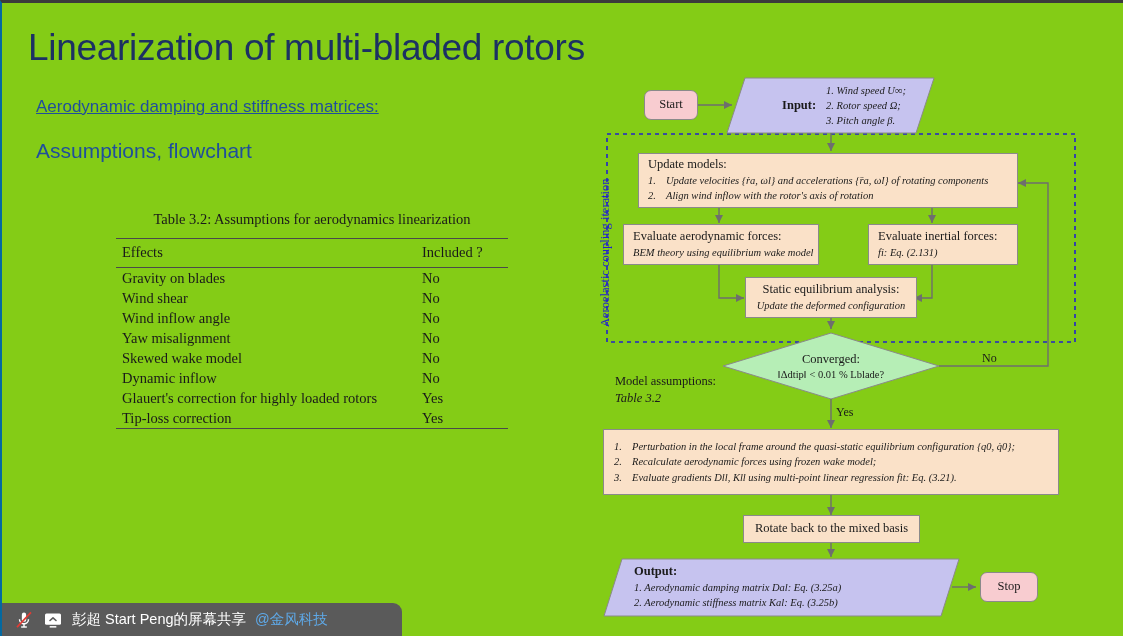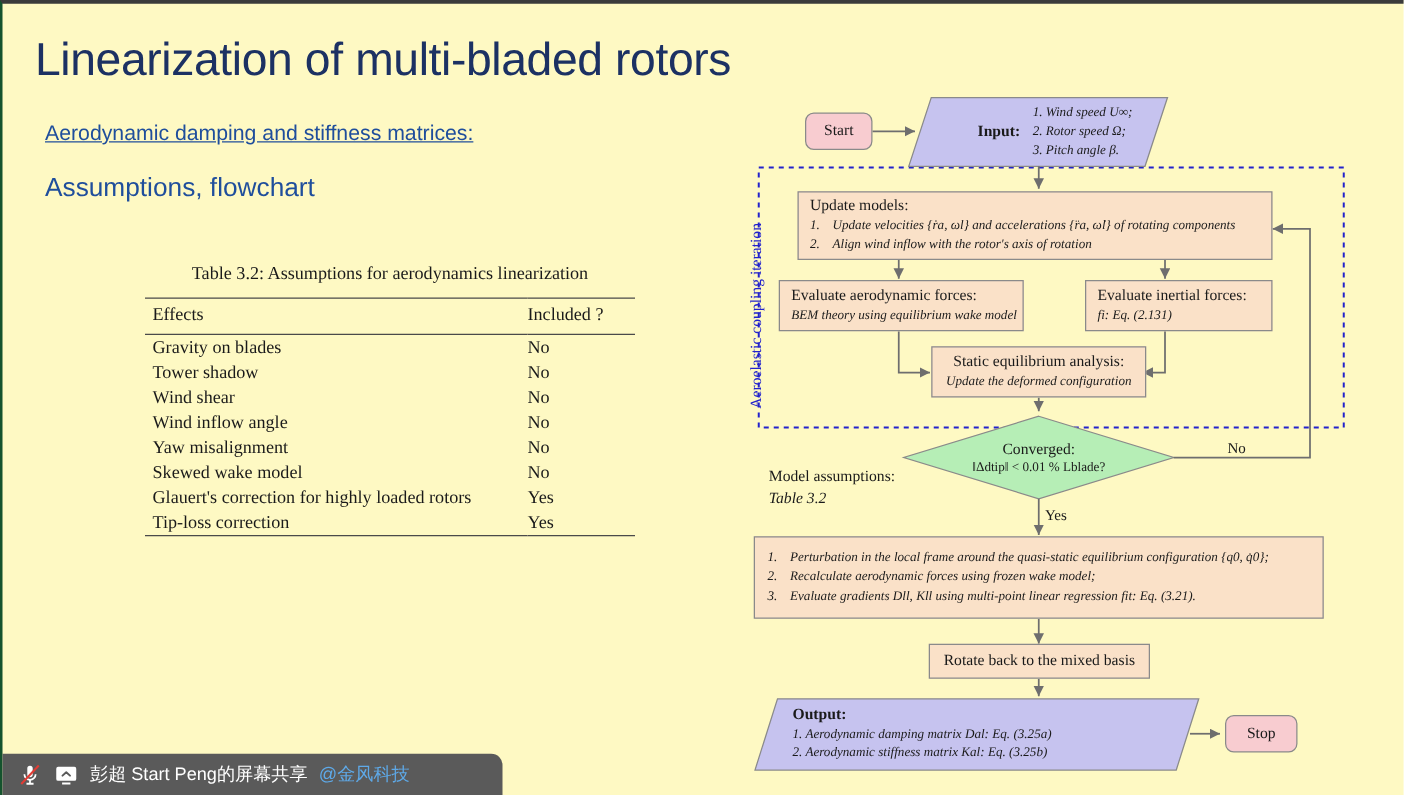--- a/index.html
+++ b/index.html
@@ -6,23 +6,23 @@
   html, body {
     margin: 0; padding: 0;
     width: 1123px; height: 636px;
     background: #ffffff;
     font-family: "Liberation Sans", sans-serif;
     overflow: hidden;
   }
   #root {
     position: relative;
     width: 1123px; height: 636px;
-    background: #fef9c3;
+    background: #84cc16;
     border-top: 3px solid #3b3b3b;
-    border-left: 2px solid #14532d;
+    border-left: 2px solid #0369a1;
   }
 
   
   .slide-title {
     position: absolute; left: 26px; top: 24px;
     font-size: 37px; font-weight: 400; letter-spacing: -0.3px;
     color: #1c3163; white-space: nowrap;
   }
   .subtitle-1 {
     position: absolute; left: 34px; top: 94px;
@@ -123,37 +123,37 @@
           <th>Effects</th>
           <th class="col-inc col-inc-w">Included ?</th>
         </tr>
       </thead>
       <tbody>
         <tr class="rule-mid">
           <td>Gravity on blades</td>
           <td class="val">No</td>
         </tr>
         <tr>
-          <td>Tower shadow</td>
-          <td class="val">No</td>
-        </tr>
-        <tr>
           <td>Wind shear</td>
           <td class="val">No</td>
         </tr>
         <tr>
           <td>Wind inflow angle</td>
           <td class="val">No</td>
         </tr>
         <tr>
           <td>Yaw misalignment</td>
           <td class="val">No</td>
         </tr>
         <tr>
           <td>Skewed wake model</td>
+          <td class="val">No</td>
+        </tr>
+        <tr>
+          <td>Dynamic inflow</td>
           <td class="val">No</td>
         </tr>
         <tr>
           <td>Glauert's correction for highly loaded rotors</td>
           <td class="val">Yes</td>
         </tr>
         <tr>
           <td>Tip-loss correction</td>
           <td class="val">Yes</td>
         </tr>

